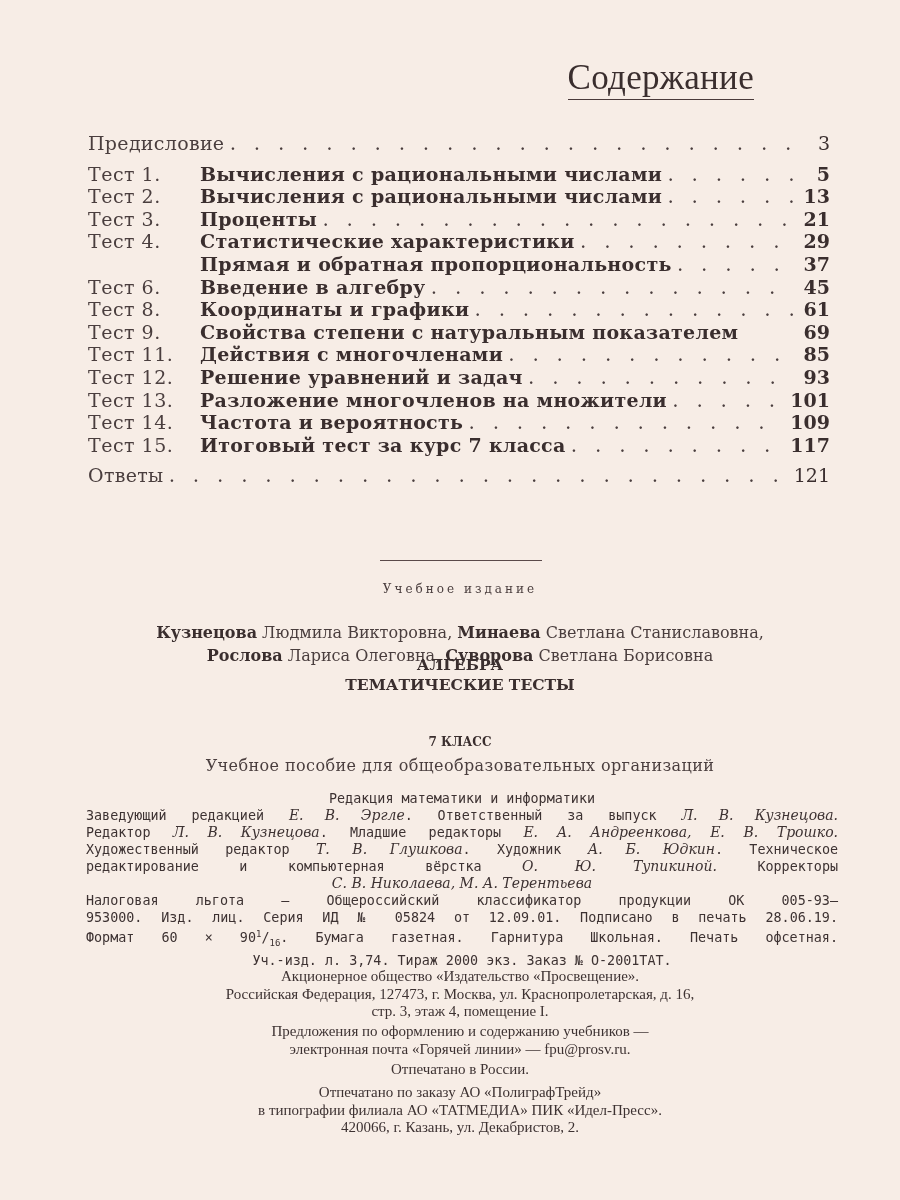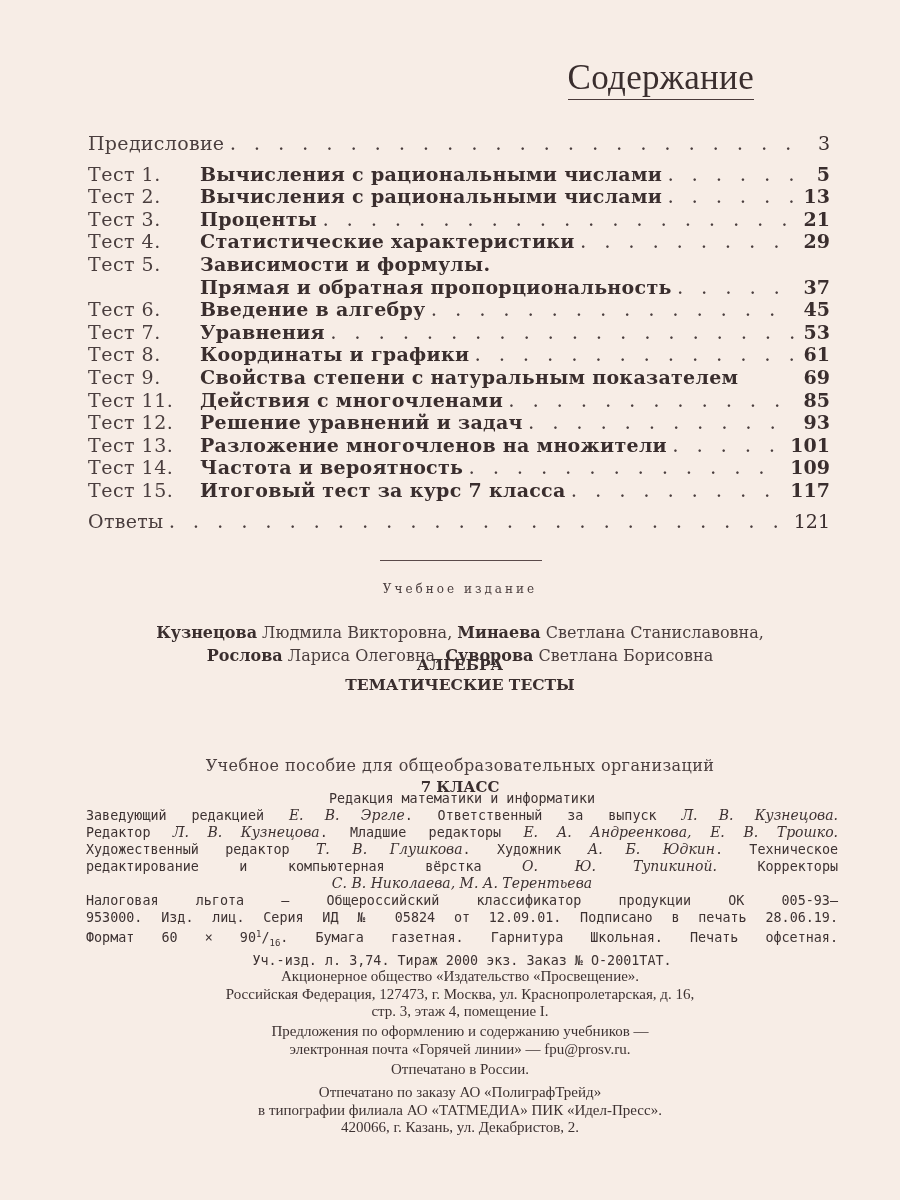--- a/index.html
+++ b/index.html
@@ -35,21 +35,21 @@
     .toc-page.plain { font-weight: normal; }
     .toc-indent { width: 112px; flex: 0 0 112px; }
 
     .sep { position: absolute; left: 380px; top: 560px; width: 162px; height: 0; border-top: 1.5px solid #5a4a4a; }
 
     .imprint { position: absolute; left: 80px; width: 760px; text-align: center; }
     .edition { top: 582px; font-size: 12px; letter-spacing: 3px; color: #4a3e3e; }
     .authors { top: 621px; font-size: 16px; line-height: 23px; color: #4a3e3e; }
     .authors b { color: #3a2e2e; }
     .book-title { top: 655px; font-size: 15.5px; font-weight: bold; line-height: 20px; color: #3a2e2e; }
-    .grade { top: 778px; font-size: 15px; font-weight: bold; color: #3a2e2e; }
+    .grade { top: 735px; font-size: 12px; font-weight: bold; color: #3a2e2e; }
     .subtitle { top: 756px; font-size: 16px; color: #4a3e3e; letter-spacing: 0.4px; }
 
     .mono-block { position: absolute; left: 86px; width: 752px; font-family: "DejaVu Sans Mono", "Liberation Mono", monospace; font-size: 13.4px; line-height: 17px; color: #3d3232; }
     .editorial { top: 790px; }
     .tax { top: 892px; }
     .mono-block .line { display: block; text-align: justify; text-align-last: justify; white-space: nowrap; }
     .mono-block .line.center { text-align: center; text-align-last: center; }
     .mono-block i { font-family: "DejaVu Serif", "Liberation Serif", serif; font-style: italic; font-size: 14px; }
 
     .addr { font-size: 15px; line-height: 17.5px; color: #3d3232; font-family: "Liberation Serif", serif; }
@@ -90,42 +90,30 @@
         <span class="toc-dots"></span>
         <span class="toc-page">21</span>
       </div>
       <div class="toc-row">
         <span class="toc-prefix">Тест 4.</span>
         <span class="toc-label">Статистические характеристики</span>
         <span class="toc-dots"></span>
         <span class="toc-page">29</span>
       </div>
       <div class="toc-row">
-        <span class="toc-prefix">Тест 5.</span>
-        <span class="toc-label">Зависимости и формулы.</span>
-        <span class="toc-dots none"></span>
-        <span class="toc-page"></span>
-      </div>
-      <div class="toc-row">
         <span class="toc-indent"></span>
         <span class="toc-label">Прямая и обратная пропорциональность</span>
         <span class="toc-dots"></span>
         <span class="toc-page">37</span>
       </div>
       <div class="toc-row">
         <span class="toc-prefix">Тест 6.</span>
         <span class="toc-label">Введение в алгебру</span>
         <span class="toc-dots"></span>
         <span class="toc-page">45</span>
-      </div>
-      <div class="toc-row">
-        <span class="toc-prefix">Тест 7.</span>
-        <span class="toc-label">Уравнения</span>
-        <span class="toc-dots"></span>
-        <span class="toc-page">53</span>
       </div>
       <div class="toc-row">
         <span class="toc-prefix">Тест 8.</span>
         <span class="toc-label">Координаты и графики</span>
         <span class="toc-dots"></span>
         <span class="toc-page">61</span>
       </div>
       <div class="toc-row">
         <span class="toc-prefix">Тест 9.</span>
         <span class="toc-label">Свойства степени с натуральным показателем</span>

